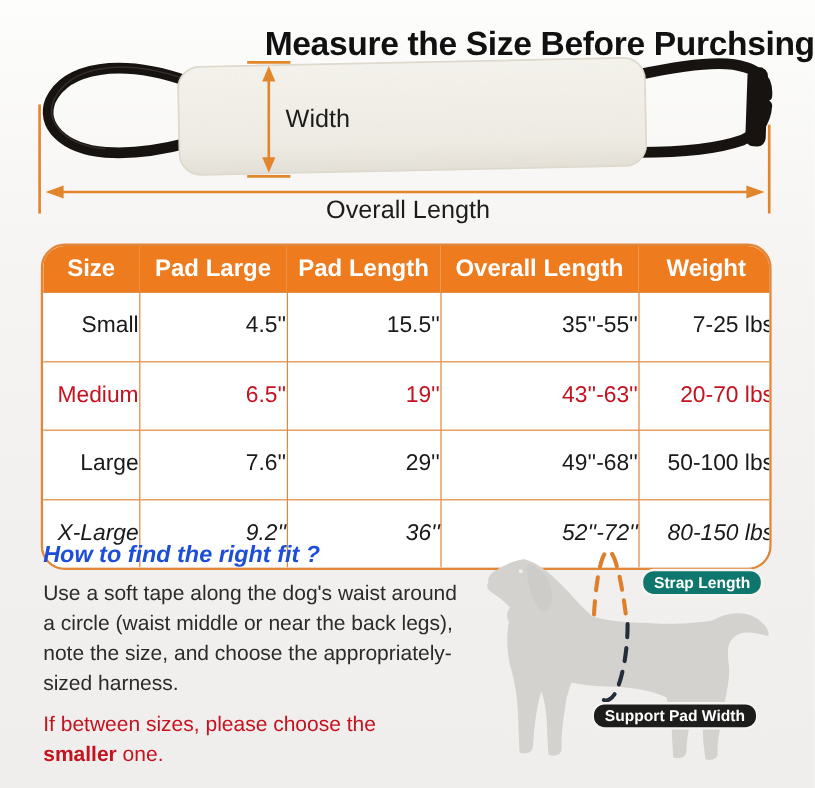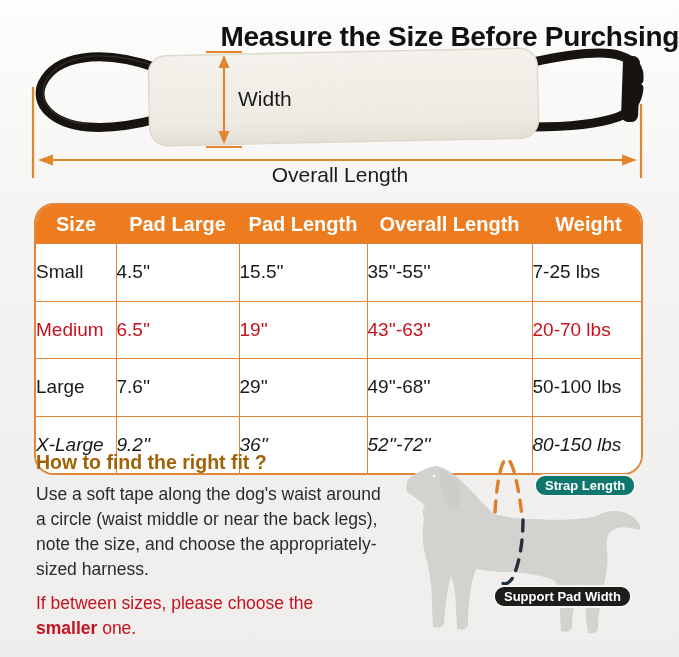--- a/index.html
+++ b/index.html
@@ -20,32 +20,32 @@
     position:absolute;left:34px;top:203px;width:609px;height:272px;
     border:2px solid #E0873B;border-radius:20px;overflow:hidden;background:#fff;
     box-sizing:border-box;
   }
   table.size-table{border-collapse:collapse;width:100%;height:100%;table-layout:fixed;}
   .size-table th{
     background:#EE7B1D;color:#fff;font-size:20px;font-weight:bold;
     height:38px;border:none;padding:0;
   }
   .size-table td{
-    border:1.5px solid #E0873B;font-size:19px;text-align:left;
+    border:1.5px solid #E0873B;font-size:19px;text-align:right;
     height:43px;padding:0;background:#fff;color:#1a1a1a;
   }
   .size-table tr.emph td{color:#C5121F;}
   .size-table td:first-child{border-left:none;}
   .size-table td:last-child{border-right:none;}
   .size-table tr:last-child td{border-bottom:none;font-style:italic;}
 
   
   .sizing{position:absolute;left:36px;top:442px;width:356px;}
   .sizing h2{margin:0;font-size:27px;font-weight:bold;color:#E87816;}
-  .sizing h3{margin:9px 0 0 0;font-size:19.5px;font-weight:bold;color:#a16207;}
+  .sizing h3{margin:9px 0 0 0;font-size:19.5px;font-weight:bold;color:#1d4ed8;font-style:italic;}
   .sizing p.body{margin:8px 0 0 0;font-size:17.5px;line-height:1.42;color:#2b2b2b;}
   .sizing p.note{margin:10px 0 0 0;font-size:17.5px;line-height:1.4;color:#C5121F;}
   .sizing p.note strong{font-weight:bold;}
 
   
   .dog-svg{position:absolute;left:398px;top:448px;}
   .badge{
     position:absolute;height:19px;line-height:19px;padding:0 9px;
     border-radius:11px;font-size:13px;font-weight:bold;color:#fff;
     border:2px solid #f6f4f1;white-space:nowrap;

